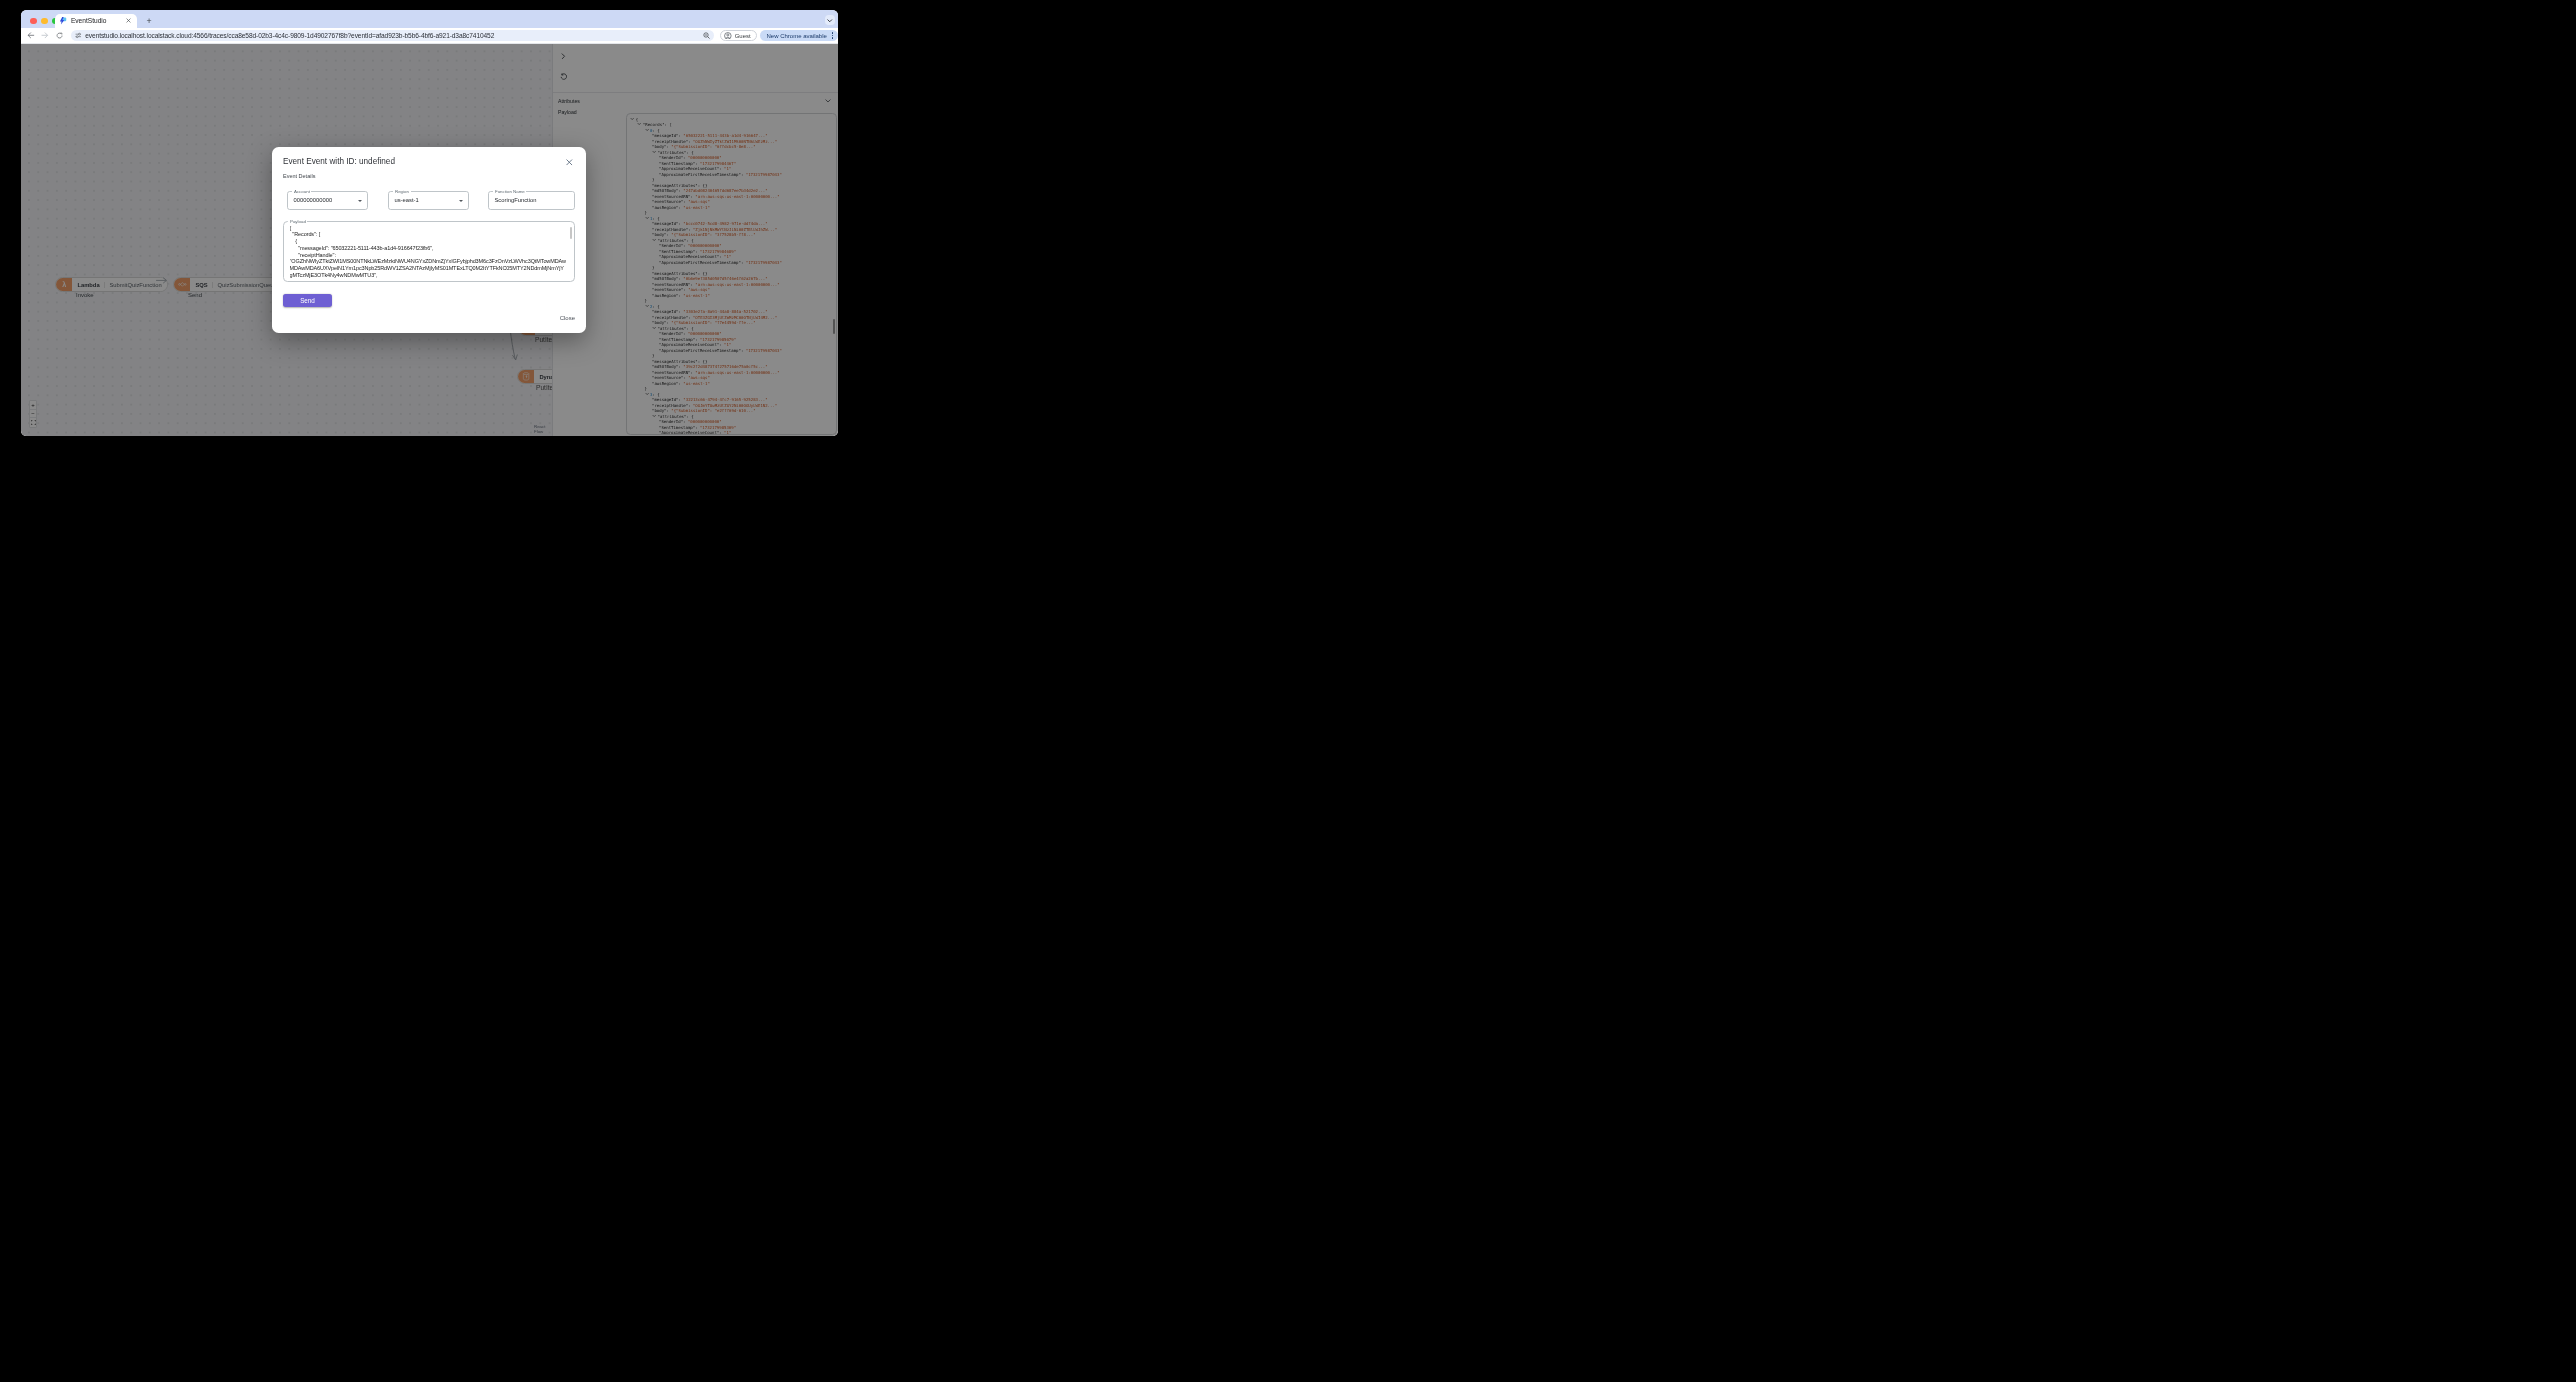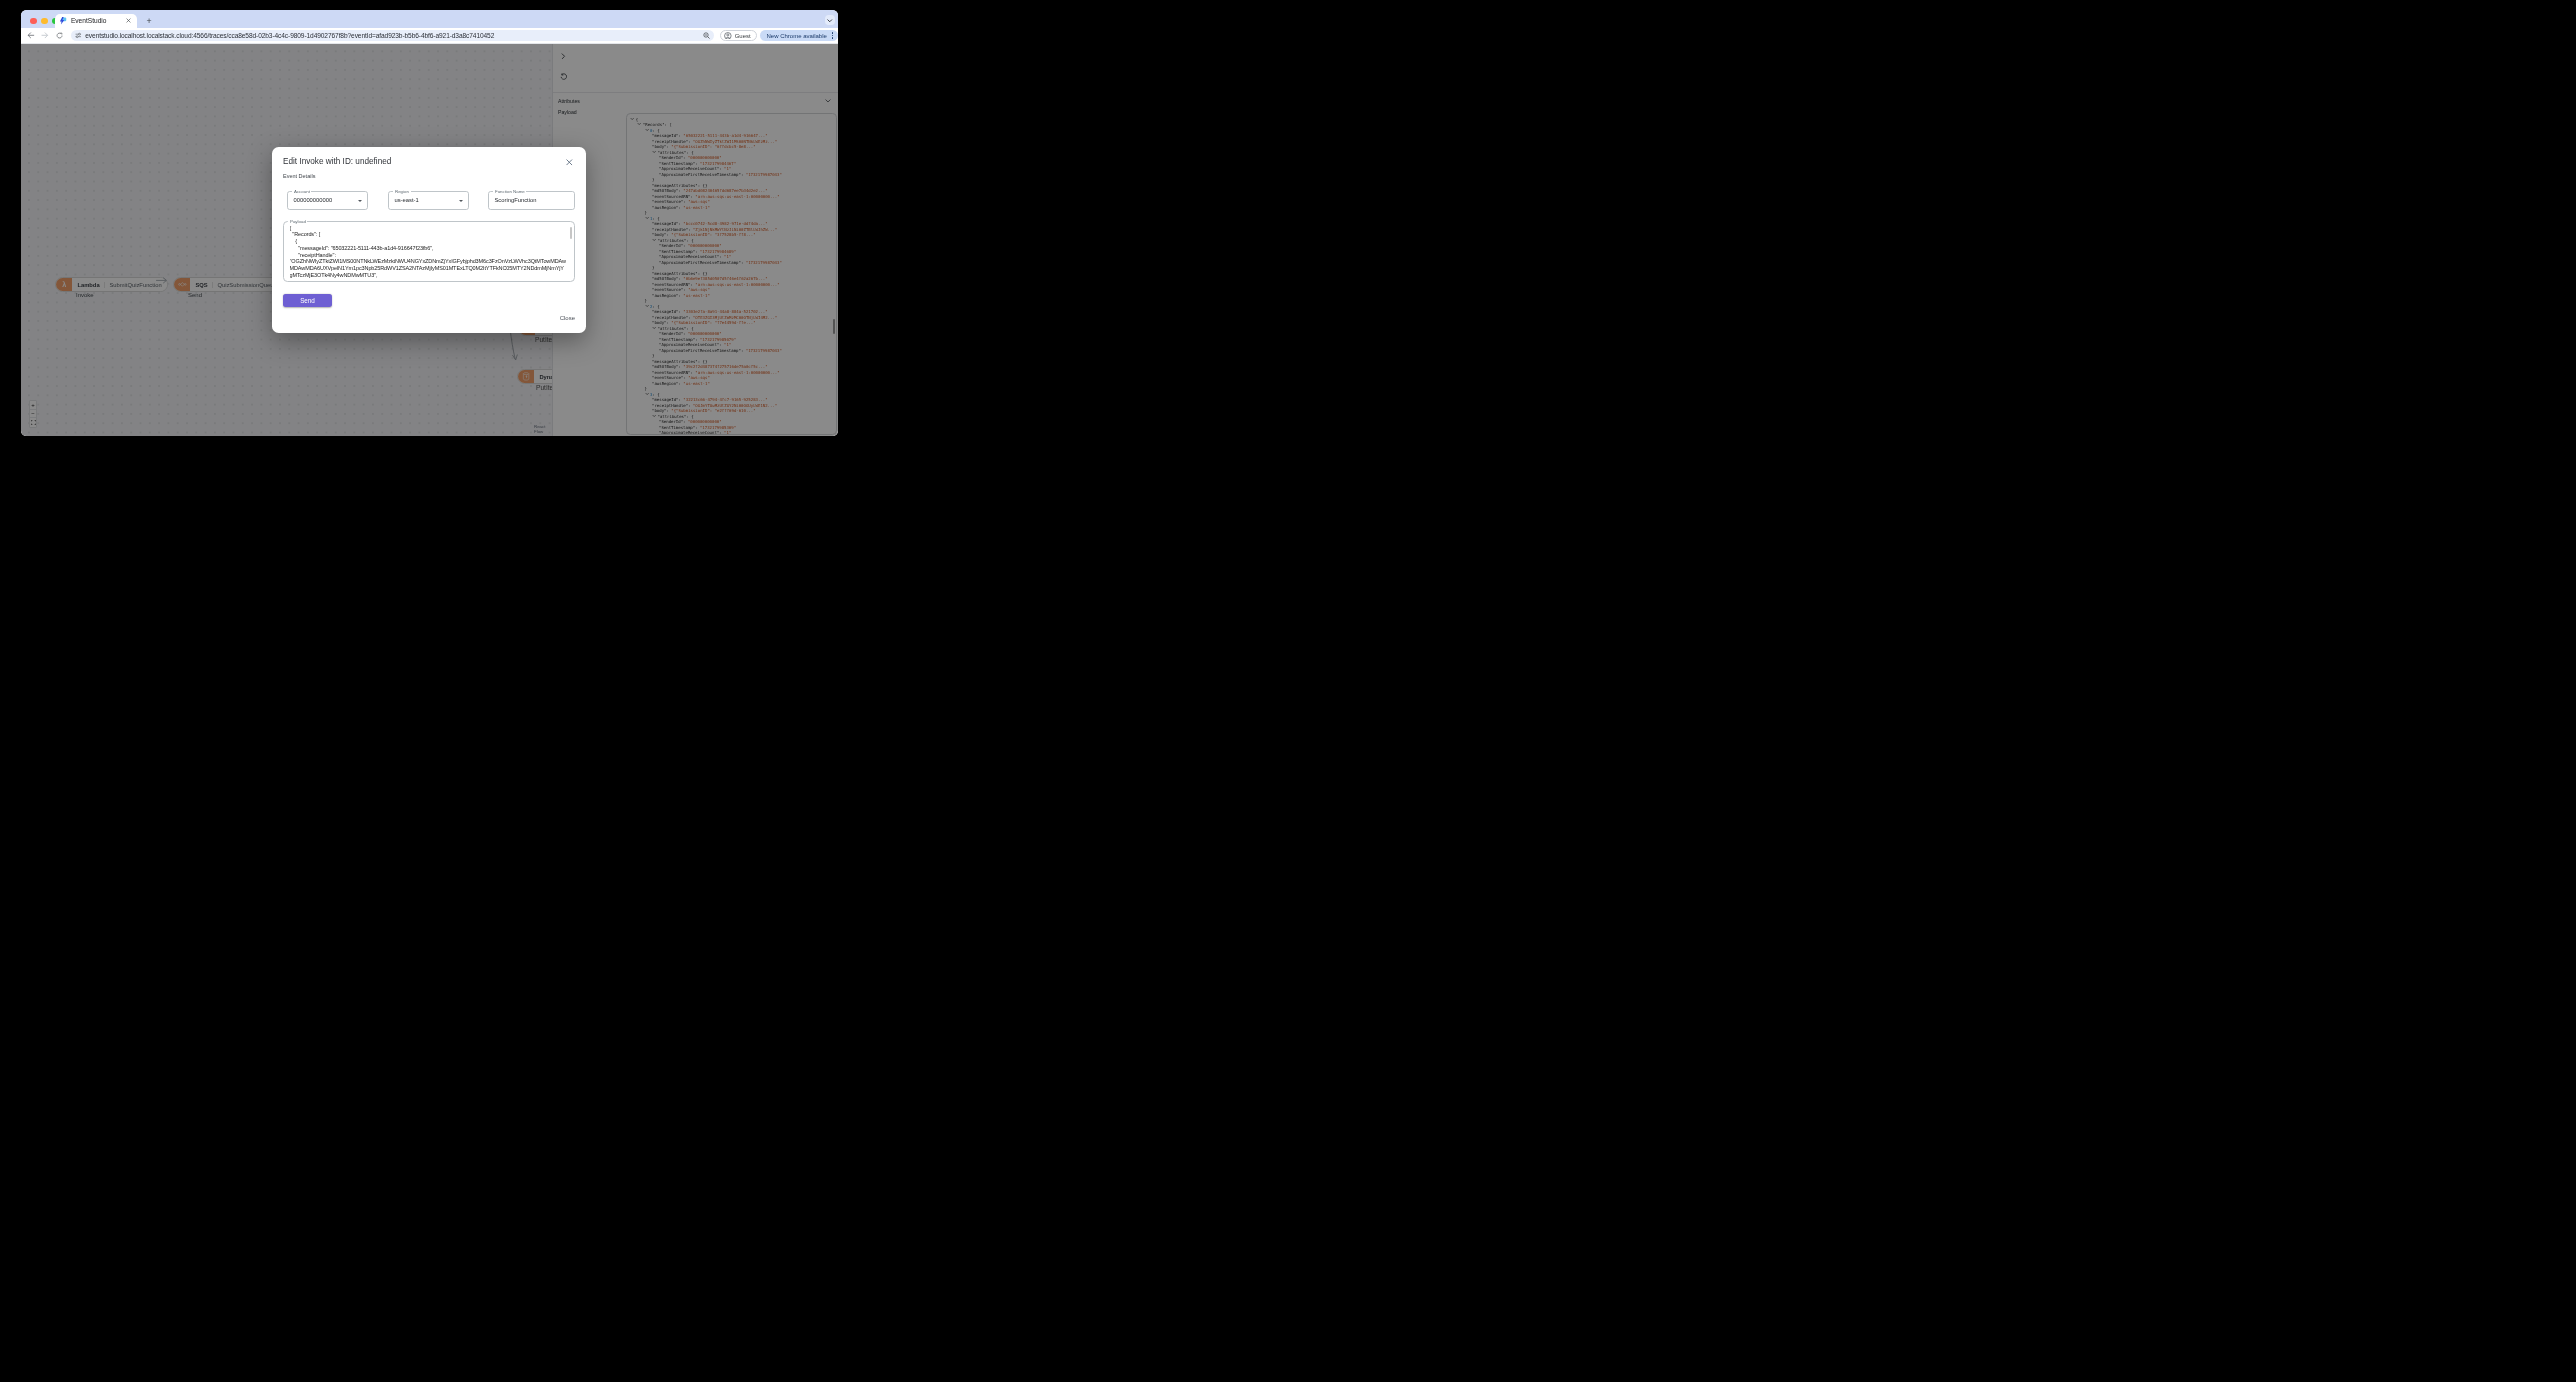--- a/index.html
+++ b/index.html
@@ -377,21 +377,21 @@
               <div class="jl" style="padding-left: 32px;"><span class="j-key">"ApproximateReceiveCount"</span><span class="j-pun">: </span><span class="j-str">"1"</span></div>
             </div>
           <div class="jscroll"></div>
         </div>
       </div>
     </div>
 
     <div class="backdrop"></div>
 
     <div class="modal">
-      <div class="m-title">Edit Invoke with ID: undefined</div>
+      <div class="m-title">Event Event with ID: undefined</div>
       <div class="m-close">
         <svg width="6.6" height="6.6" viewBox="0 0 12 12">
             <path d="M1 1 L11 11 M11 1 L1 11" stroke="#5b6b7e" stroke-width="1.6"></path>
           </svg>
       </div>
       <div class="m-section">Event Details</div>
 
       <div class="ofield" style="left:15px; width:81px;">
         <span class="flabel">Account</span>
         <span class="fval">000000000000</span>

